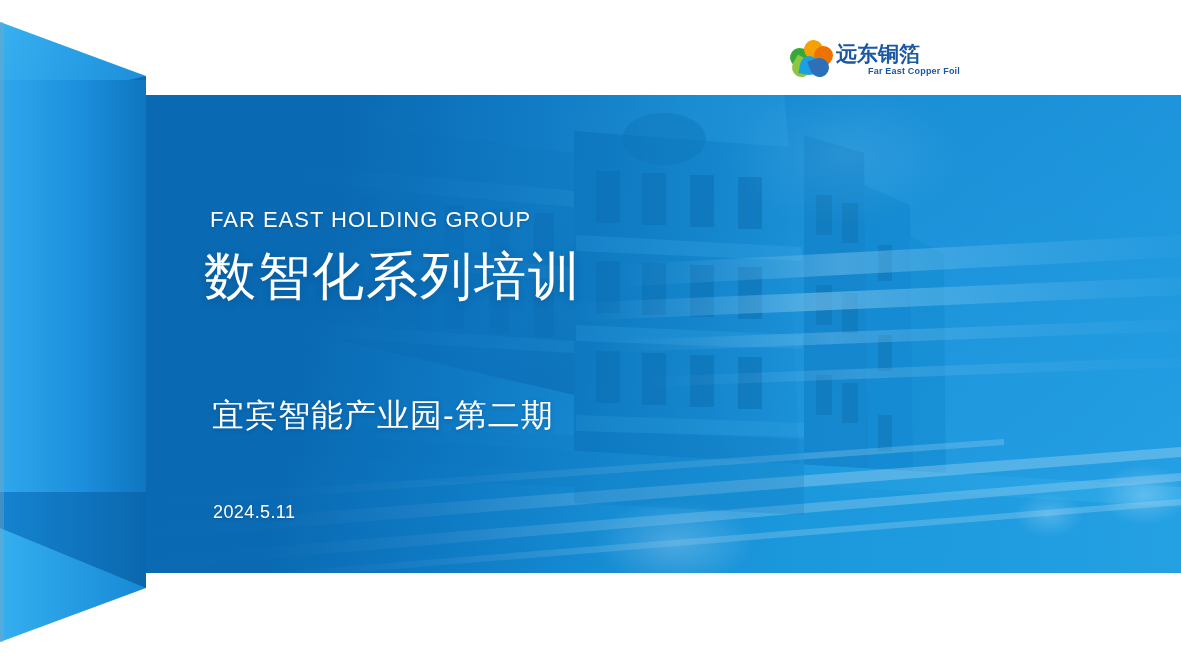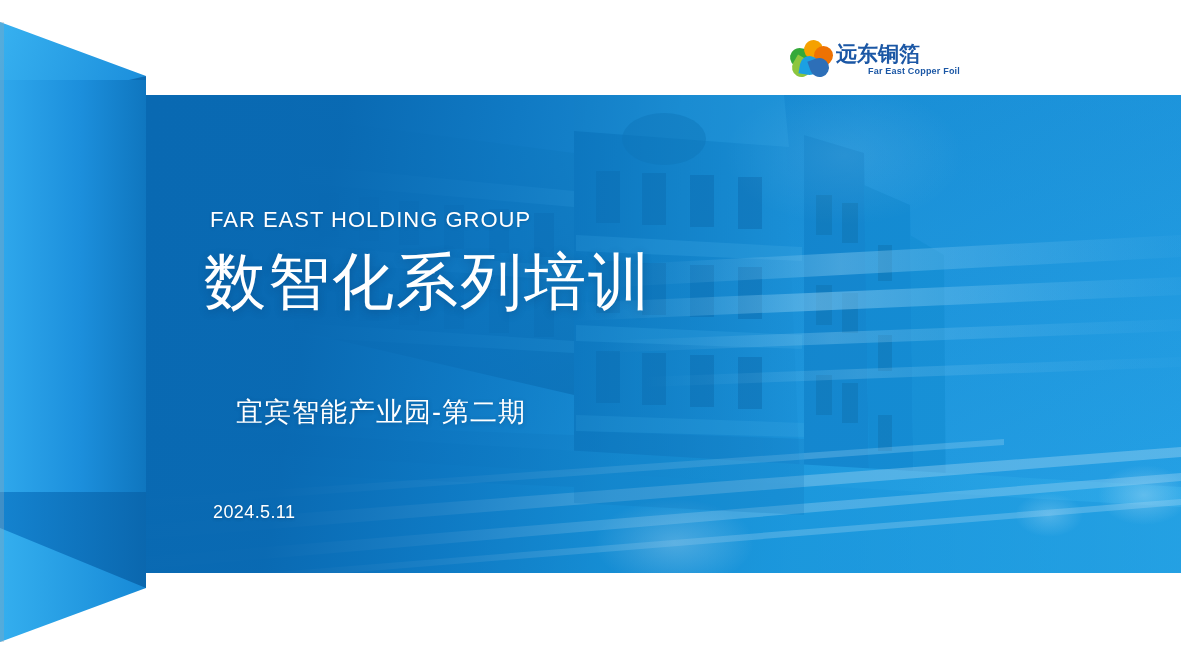--- a/index.html
+++ b/index.html
@@ -183,39 +183,38 @@
     letter-spacing: 1.0px;
     color: #ffffff;
     font-weight: 400;
     text-shadow: 0 1px 3px rgba(0,40,80,0.25);
     white-space: nowrap;
   }
   .headline {
     position: absolute;
     top: 152px;
     left: -6px;
-    font-size: 62px;
+    font-size: 52px;
     line-height: 1.12;
     color: #ffffff;
     font-weight: 400;
     letter-spacing: 2px;
     text-shadow: 0 2px 8px rgba(0,40,80,0.28);
     white-space: nowrap;
   }
   .subtitle {
     position: absolute;
     top: 299px;
     left: 2px;
-    font-size: 27px;
+    font-size: 32px;
     color: #ffffff;
     font-weight: 400;
     letter-spacing: 1px;
     text-shadow: 0 1px 4px rgba(0,40,80,0.28);
     white-space: nowrap;
-    margin-left: 24px;
   }
   .datestamp {
     position: absolute;
     top: 407px;
     left: 3px;
     font-size: 18px;
     color: #ffffff;
     font-weight: 400;
     letter-spacing: 0.4px;
     text-shadow: 0 1px 3px rgba(0,40,80,0.3);

